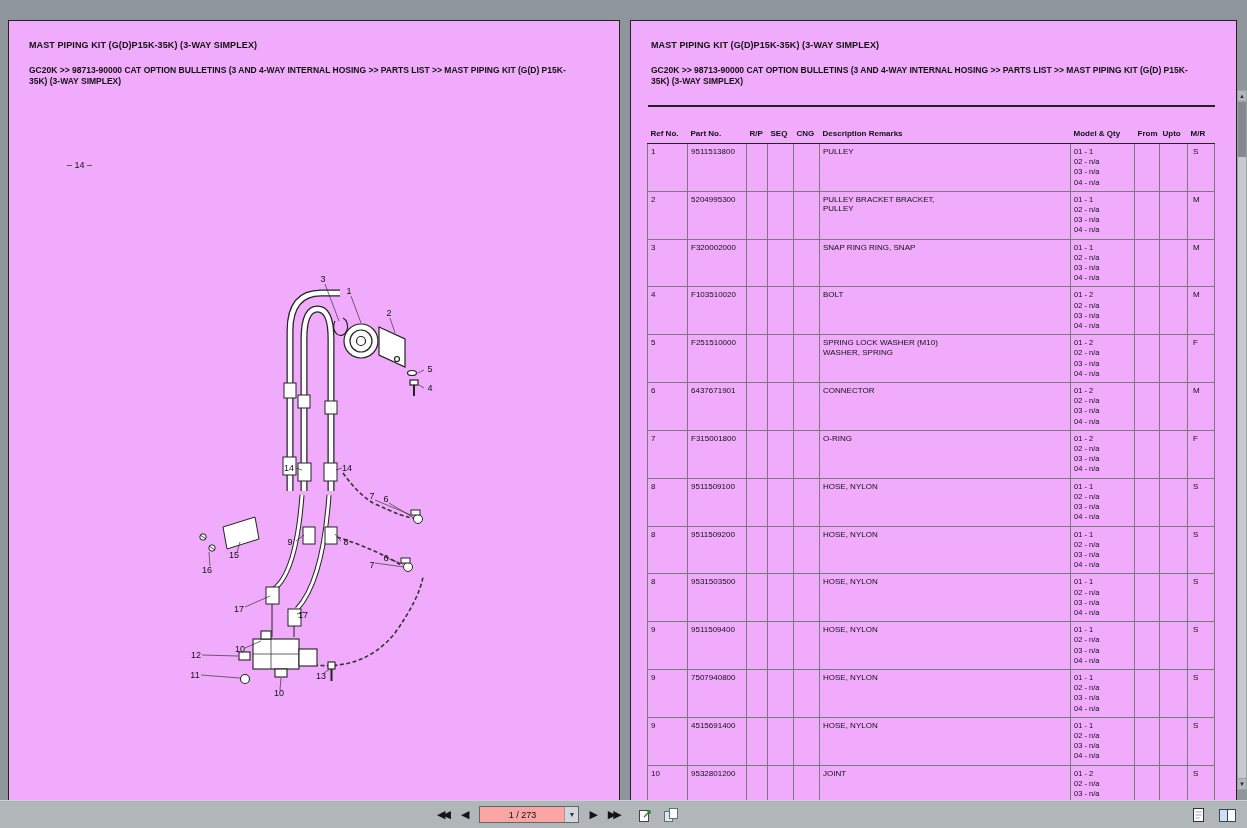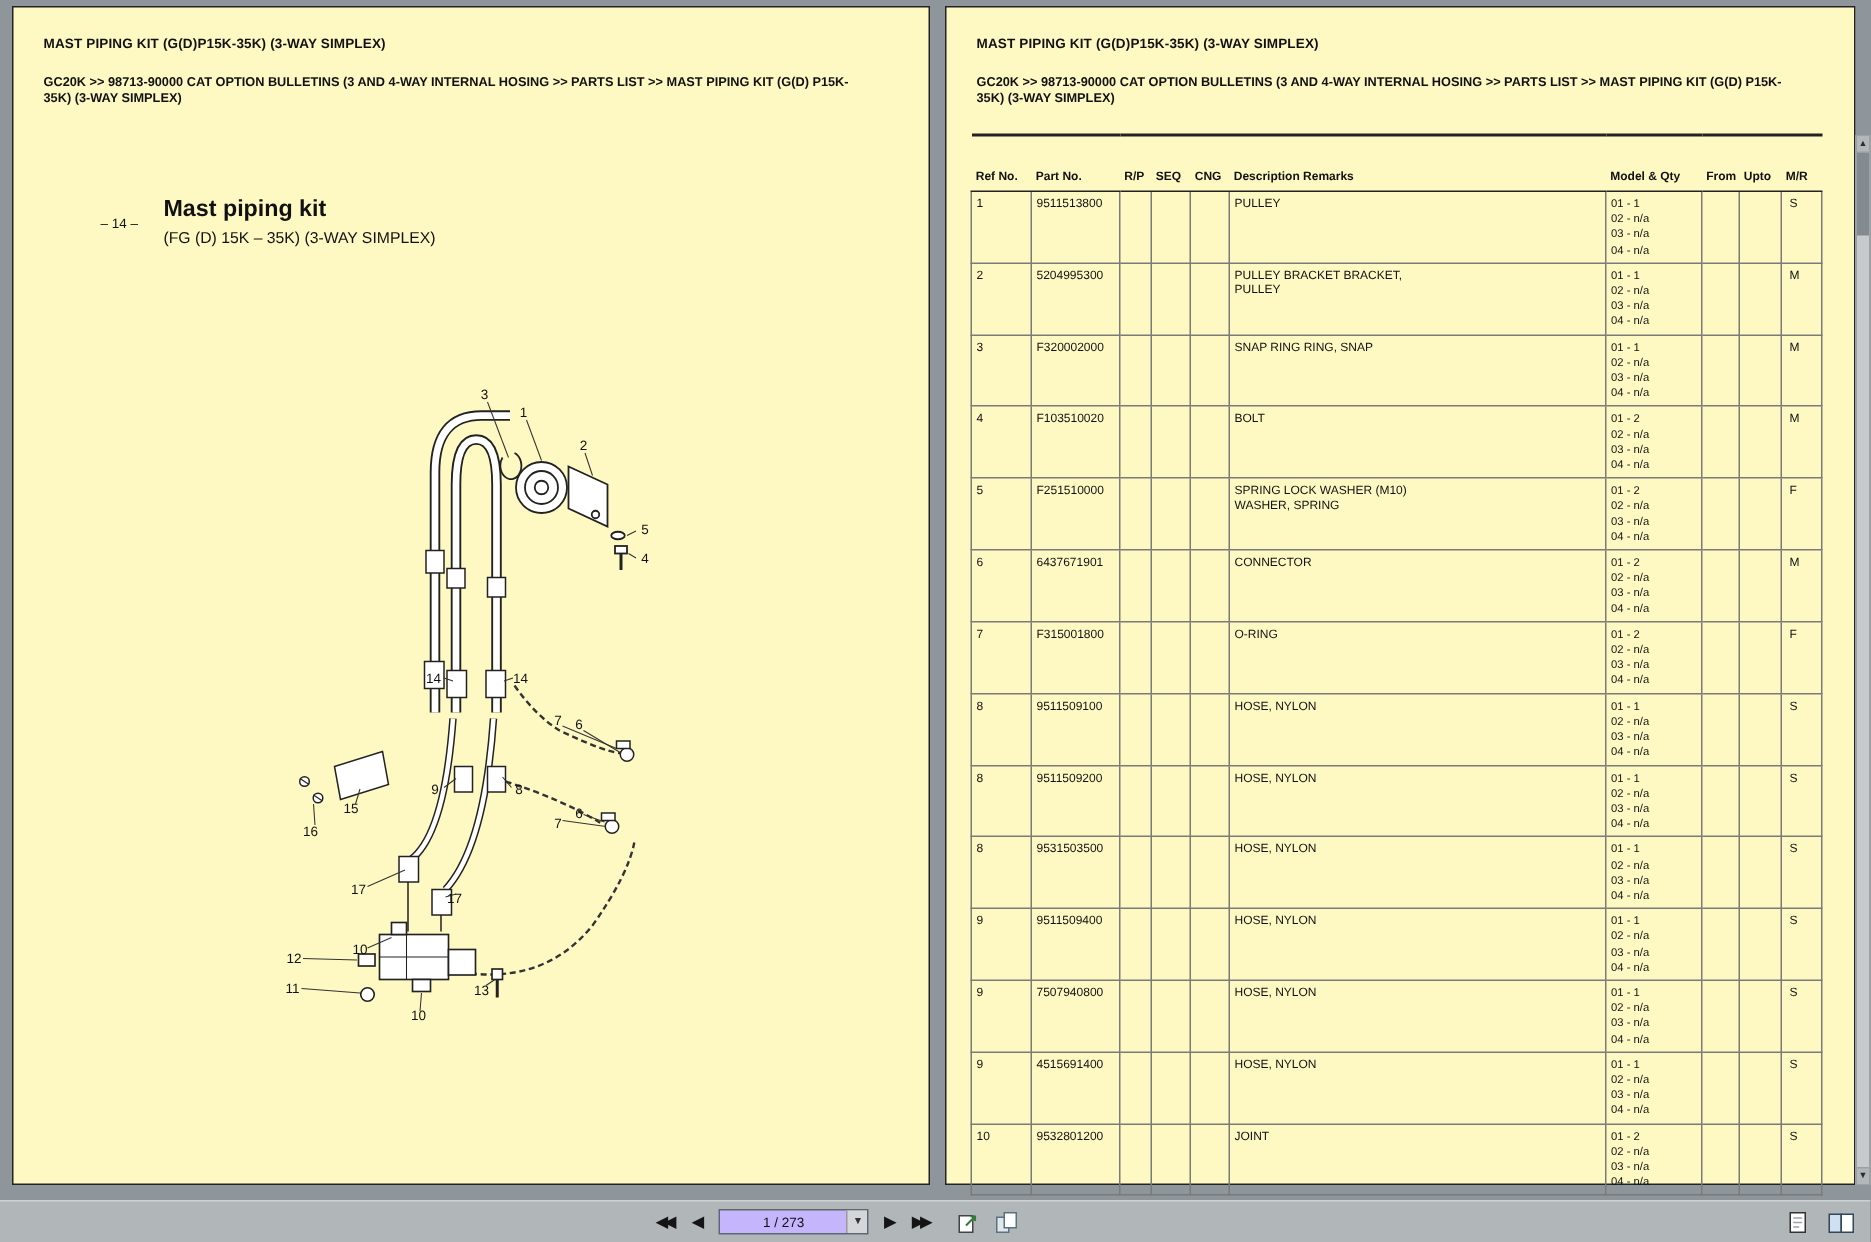--- a/index.html
+++ b/index.html
@@ -3,21 +3,21 @@
 <meta charset="utf-8">
 <style>
   html,body{margin:0;padding:0;}
   body{
     width:1247px;height:828px;overflow:hidden;position:relative;
     background:#8f969b;
     font-family:"Liberation Sans", sans-serif;
     color:#111;
   }
   .page{
-    position:absolute;top:4px;height:786px;background:#fef9c3;
+    position:absolute;top:20px;height:786px;background:#f0abfc;
     border:1px solid #232323;box-sizing:border-box;
   }
   .page.left{left:8px;width:612px;}
   .page.right{left:630px;width:607px;}
   .page-title{
     position:absolute;left:20px;top:19px;font-size:9px;font-weight:bold;
     letter-spacing:0.1px;white-space:nowrap;
   }
   .breadcrumb{
     position:absolute;left:20px;top:44px;width:548px;
@@ -62,42 +62,38 @@
   
   .toolbar{
     position:absolute;left:0;right:0;top:800px;height:28px;
     background:#b1b6b9;border-top:1px solid #cdd1d3;
   }
   .nav-center{position:absolute;left:437px;top:5px;display:flex;align-items:center;gap:10px;}
   .tri{font-size:11px;line-height:17px;color:#141414;cursor:pointer;background:none;border:none;padding:0;
        font-family:"DejaVu Sans", sans-serif;}
   .tri.double{letter-spacing:-3px;padding-right:3px;}
   .pagebox{
-    width:100px;height:17px;background:#c4b5fd;border:1px solid #5f676c;
+    width:100px;height:17px;background:#fca5a5;border:1px solid #5f676c;
     display:flex;align-items:center;box-sizing:border-box;cursor:pointer;
   }
   .pagebox .txt{flex:1;font-size:9px;text-align:center;}
   .pagebox .dd{
     width:13px;height:15px;background:#d3d7da;border-left:1px solid #999;
     font-size:7px;line-height:15px;text-align:center;color:#333;
   }
   .icon-btn{background:none;border:none;padding:0;cursor:pointer;display:flex;align-items:center;}
   .nav-right{position:absolute;right:10px;top:6px;display:flex;align-items:center;gap:13px;}
 </style>
 </head>
 <body>
 
 <div class="page left">
   <div class="page-title">MAST PIPING KIT (G(D)P15K-35K) (3-WAY SIMPLEX)</div>
   <div class="breadcrumb">GC20K &gt;&gt; 98713-90000 CAT OPTION BULLETINS (3 AND 4-WAY INTERNAL HOSING &gt;&gt; PARTS LIST &gt;&gt; MAST PIPING KIT (G(D) P15K-35K) (3-WAY SIMPLEX)</div>
   <div class="page-label">– 14 –</div>
-  <div class="diagram-heading">
-    <h1>Mast piping kit</h1>
-    <div class="sub">(FG (D) 15K – 35K)  (3-WAY SIMPLEX)</div>
-  </div>
 
   <svg class="diagram" viewBox="0 0 610 784" aria-hidden="true">
 
     <g>
       <path d="M281 470 L281 310 Q281 272 312 272 L331 272" stroke="#222" stroke-width="7" fill="none"></path>
       <path d="M281 470 L281 310 Q281 272 312 272 L331 272" stroke="#fff" stroke-width="4.5" fill="none"></path>
       <path d="M295 470 L295 318 Q295 288 308.5 288 Q322 288 322 318 L322 470" stroke="#222" stroke-width="7" fill="none"></path>
       <path d="M295 470 L295 318 Q295 288 308.5 288 Q322 288 322 318 L322 470" stroke="#fff" stroke-width="4.5" fill="none"></path>
       <path d="M293 474 Q 287 556 262 570" stroke="#222" stroke-width="5" fill="none"></path>
       <path d="M293 474 Q 287 556 262 570" stroke="#fff" stroke-width="3" fill="none"></path>

